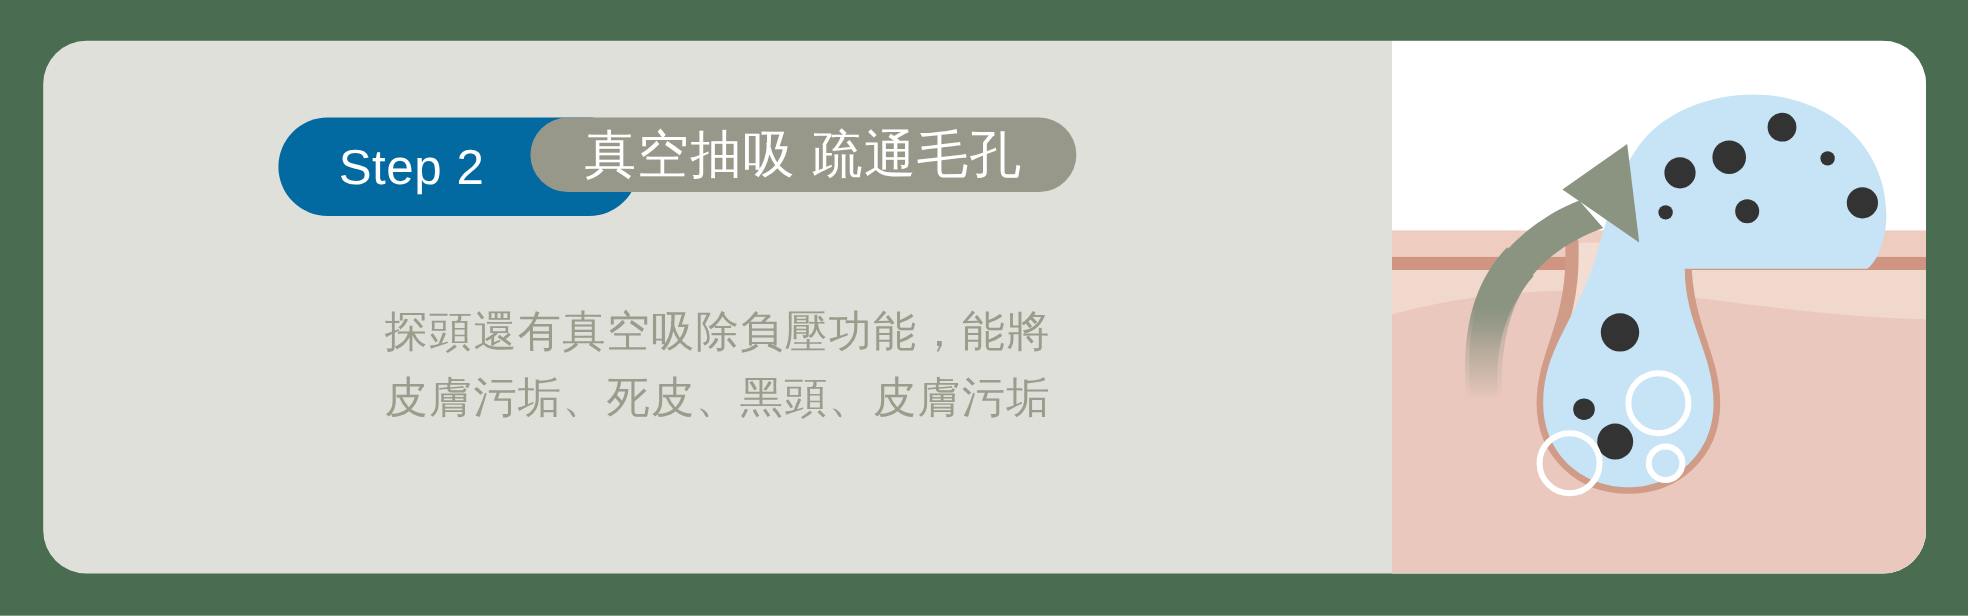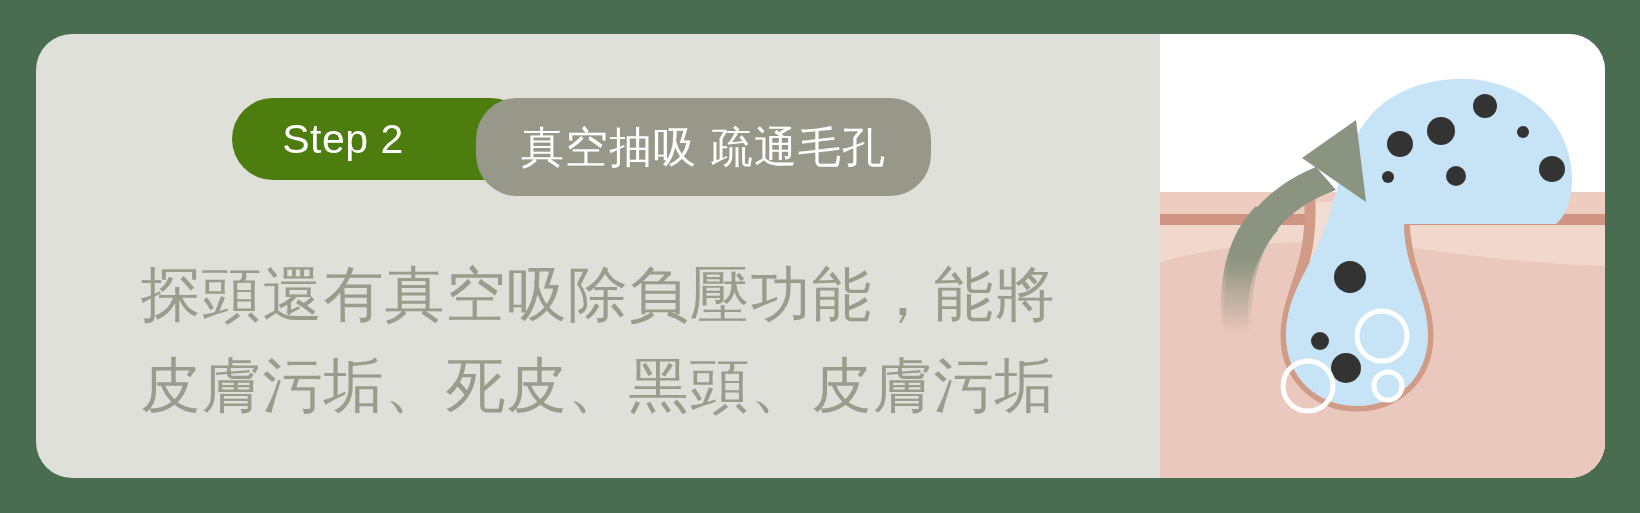--- a/index.html
+++ b/index.html
@@ -32,49 +32,49 @@
 
   
   .badge{
     position:absolute;left:196px;top:64px;
     display:flex;align-items:center;
     height:0;
   }
   .badge-step{
     position:absolute;left:0;top:0;
     width:300px;height:82px;
-    background:#4d7c0f;
+    background:#0369a1;
     border-radius:41px;
     display:flex;align-items:center;justify-content:center;
     color:#ffffff;
     font-size:41px;
     letter-spacing:0.5px;
     line-height:1;
     padding-right:78px;
     box-sizing:border-box;
   }
   .badge-title{
-    position:absolute;left:244px;top:0;
-    width:455px;height:98px;
+    position:absolute;left:210px;top:0;
+    width:455px;height:62px;
     background:#98988a;
     border-radius:41px;
     display:flex;align-items:center;justify-content:center;
     color:#ffffff;
     font-size:43px;
     line-height:1;
     letter-spacing:1px;
   }
 
   
   .copy{
     position:absolute;left:0;top:215px;
     width:1124px;
     text-align:center;
     color:#9b9d8c;
-    font-size:60px;
+    font-size:36px;
     line-height:1.52;
     letter-spacing:1px;
   }
   .copy .line{display:block;}
 
   
   .art{
     position:relative;
     flex:1 1 auto;
     background:#ffffff;

